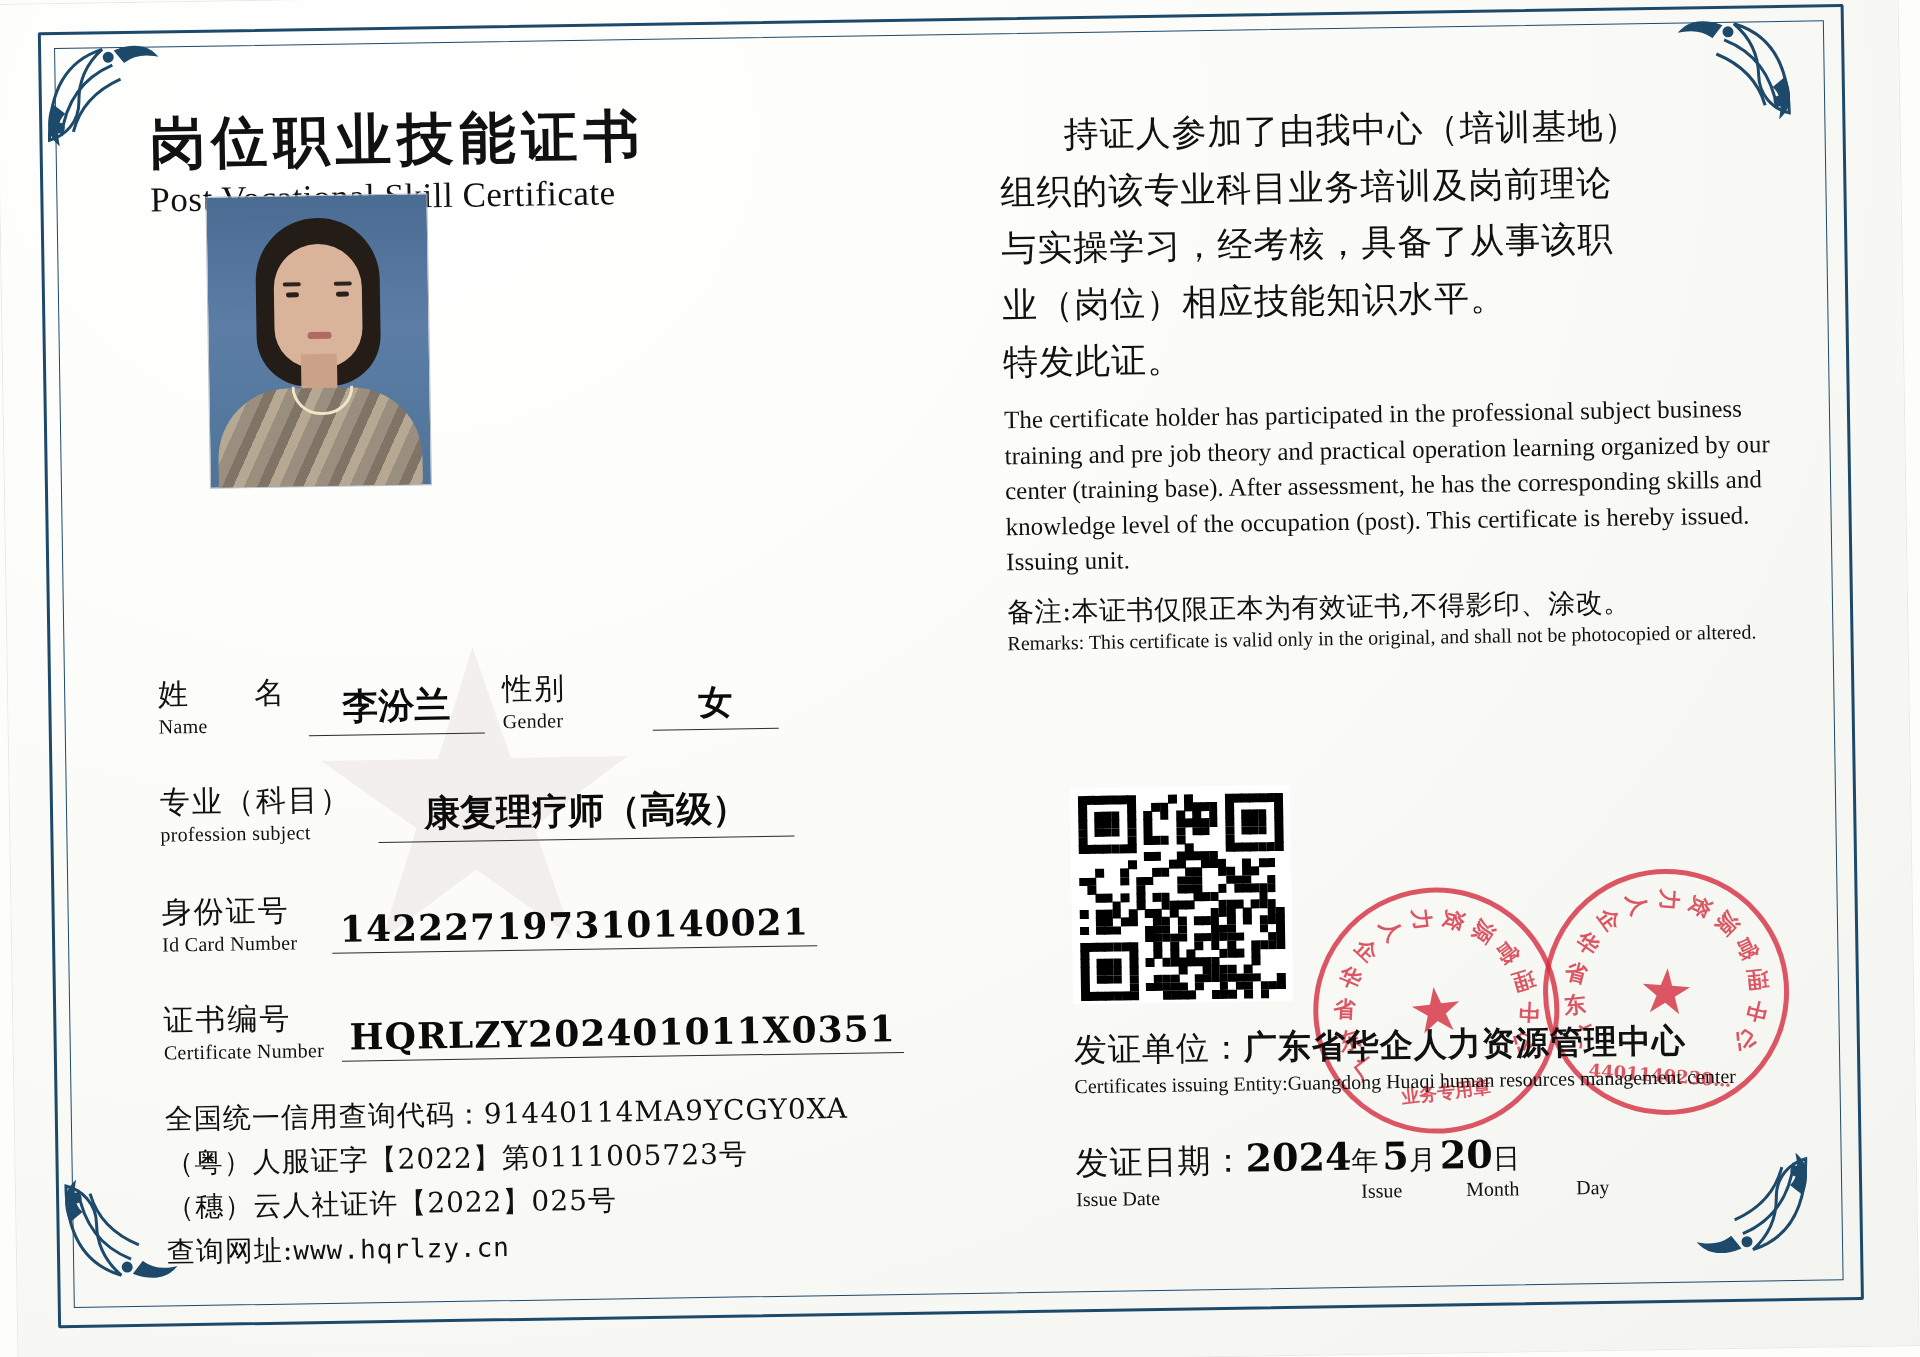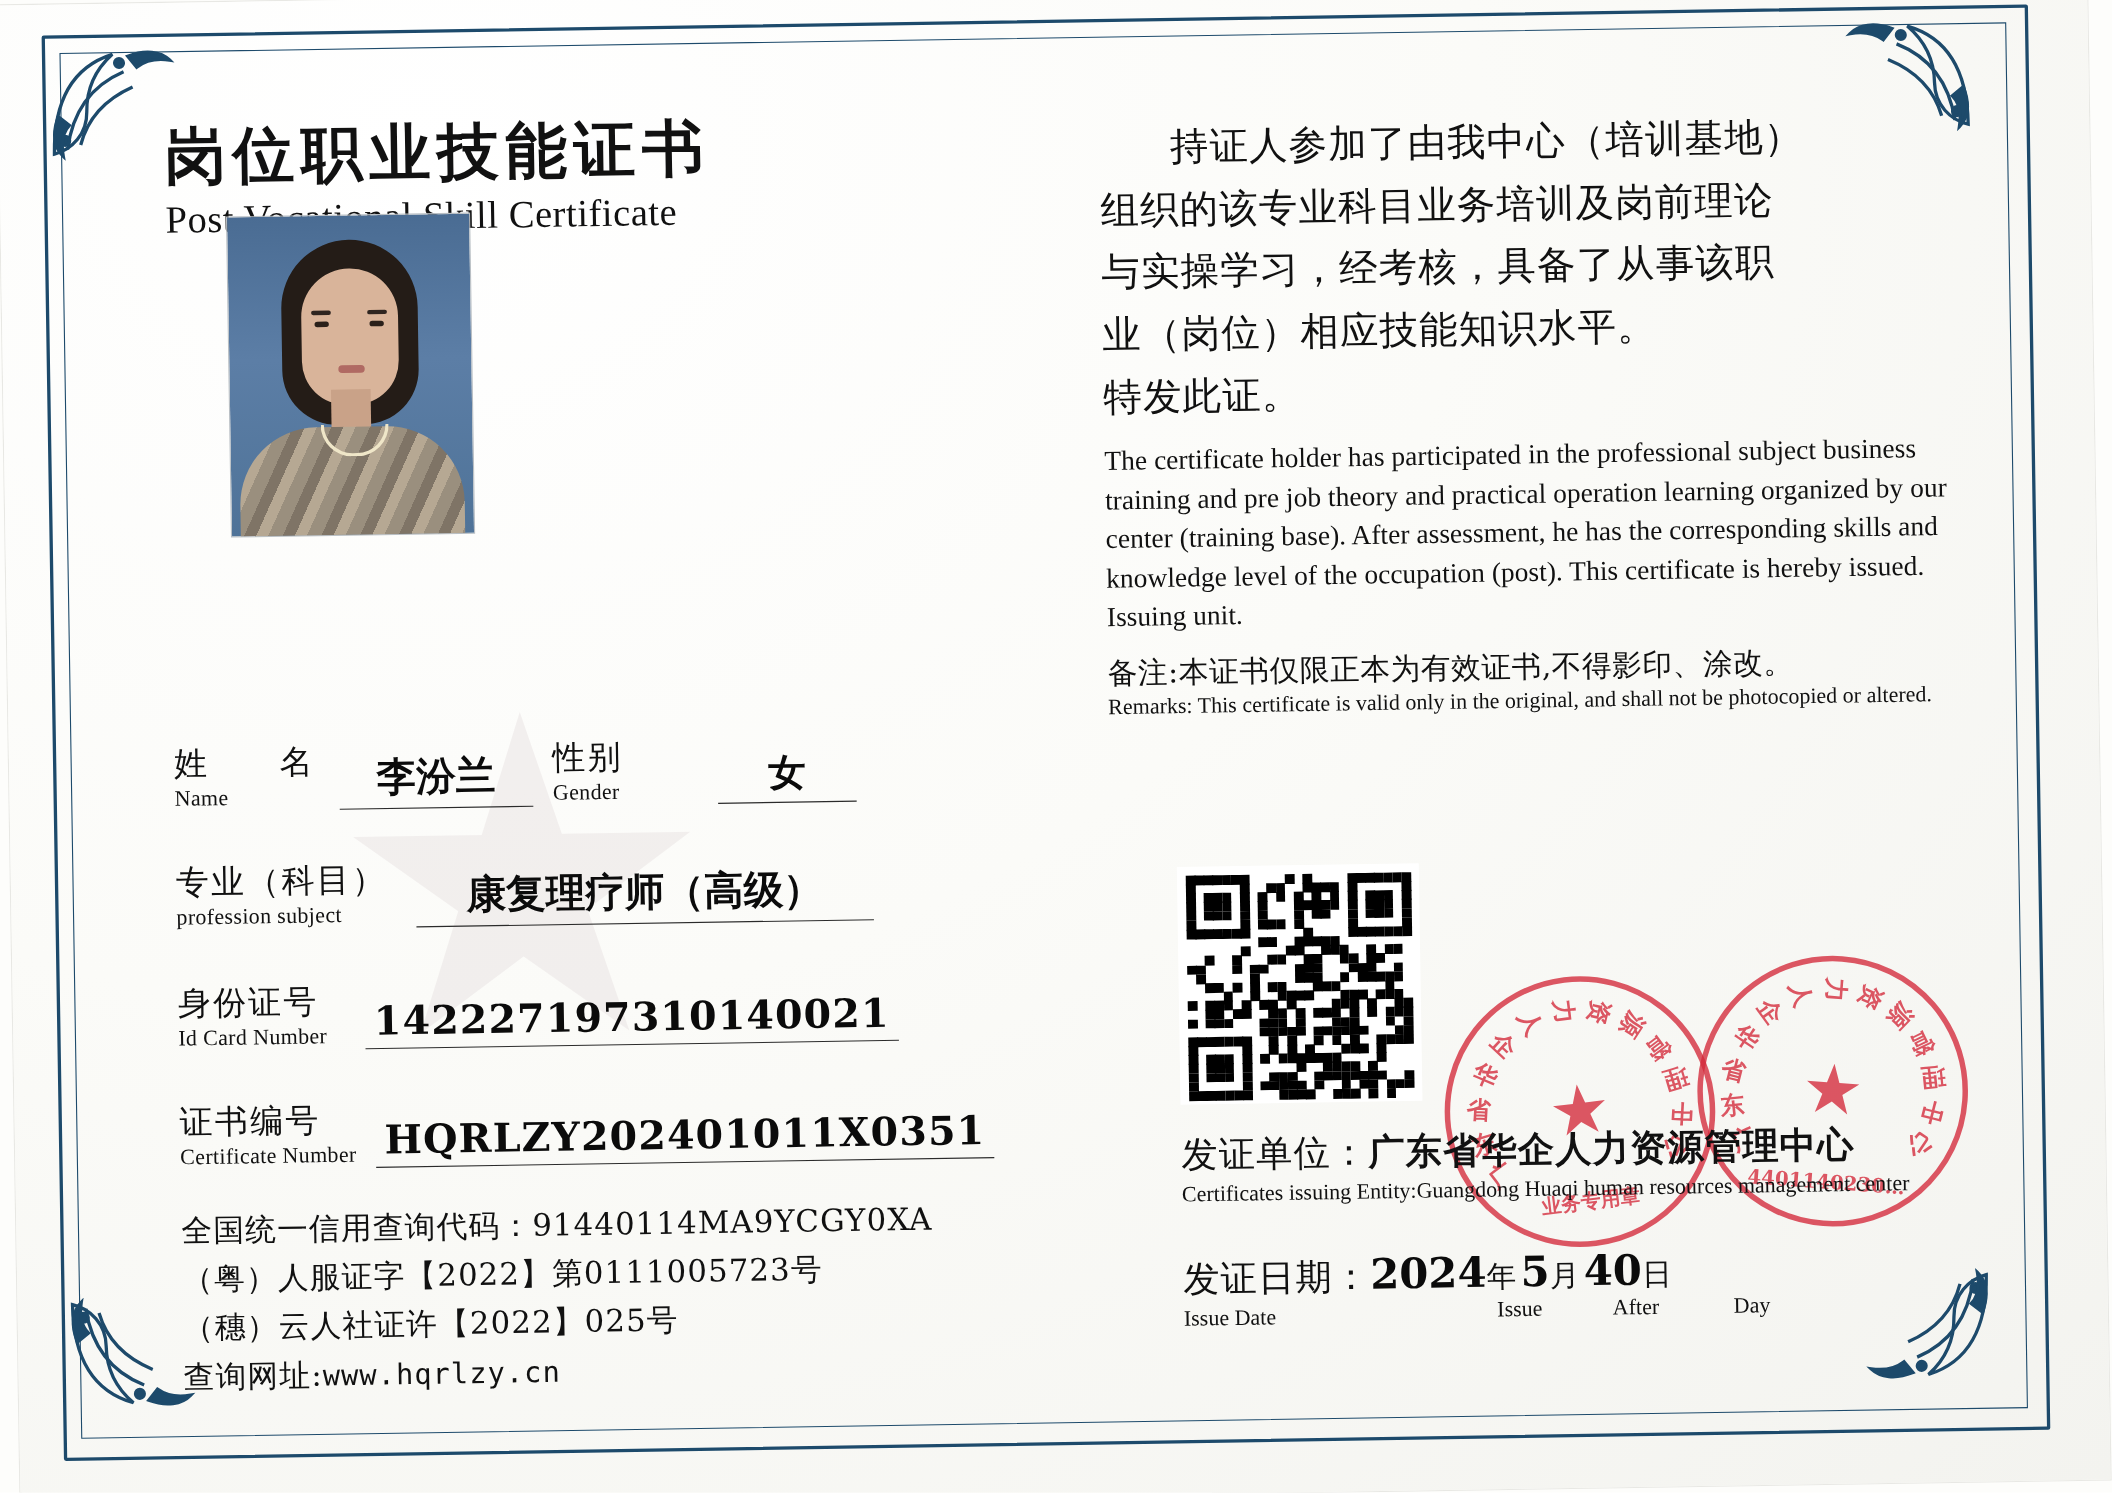--- a/index.html
+++ b/index.html
@@ -722,23 +722,23 @@
       <div class="star">★</div>
       <div class="bottom-text">4401140230…</div>
     </div>
 
     <div id="issuer">
       <div class="cn"><span>发证单位：</span><b>广东省华企人力资源管理中心</b></div>
       <div class="en"><span>Certificates issuing Entity:</span><span>Guangdong Huaqi human resources management center</span></div>
     </div>
 
     <div id="issuedate">
-      <span class="cn">发证日期：</span><span class="dt">2024</span><span class="unit">年</span>&nbsp;<span class="dt">5</span><span class="unit">月</span>&nbsp;<span class="dt">40</span><span class="unit">日</span>
+      <span class="cn">发证日期：</span><span class="dt">2024</span><span class="unit">年</span>&nbsp;<span class="dt">5</span><span class="unit">月</span>&nbsp;<span class="dt">20</span><span class="unit">日</span>
       <span class="en">Issue Date</span>
     </div>
     <div id="dt-en-row">
       <span style="left:0;">Issue</span>
-      <span style="left:105px;">After</span>
+      <span style="left:105px;">Month</span>
       <span style="left:215px;">Day</span>
     </div>
 
   </div>
 </div>
 
 </body></html>

